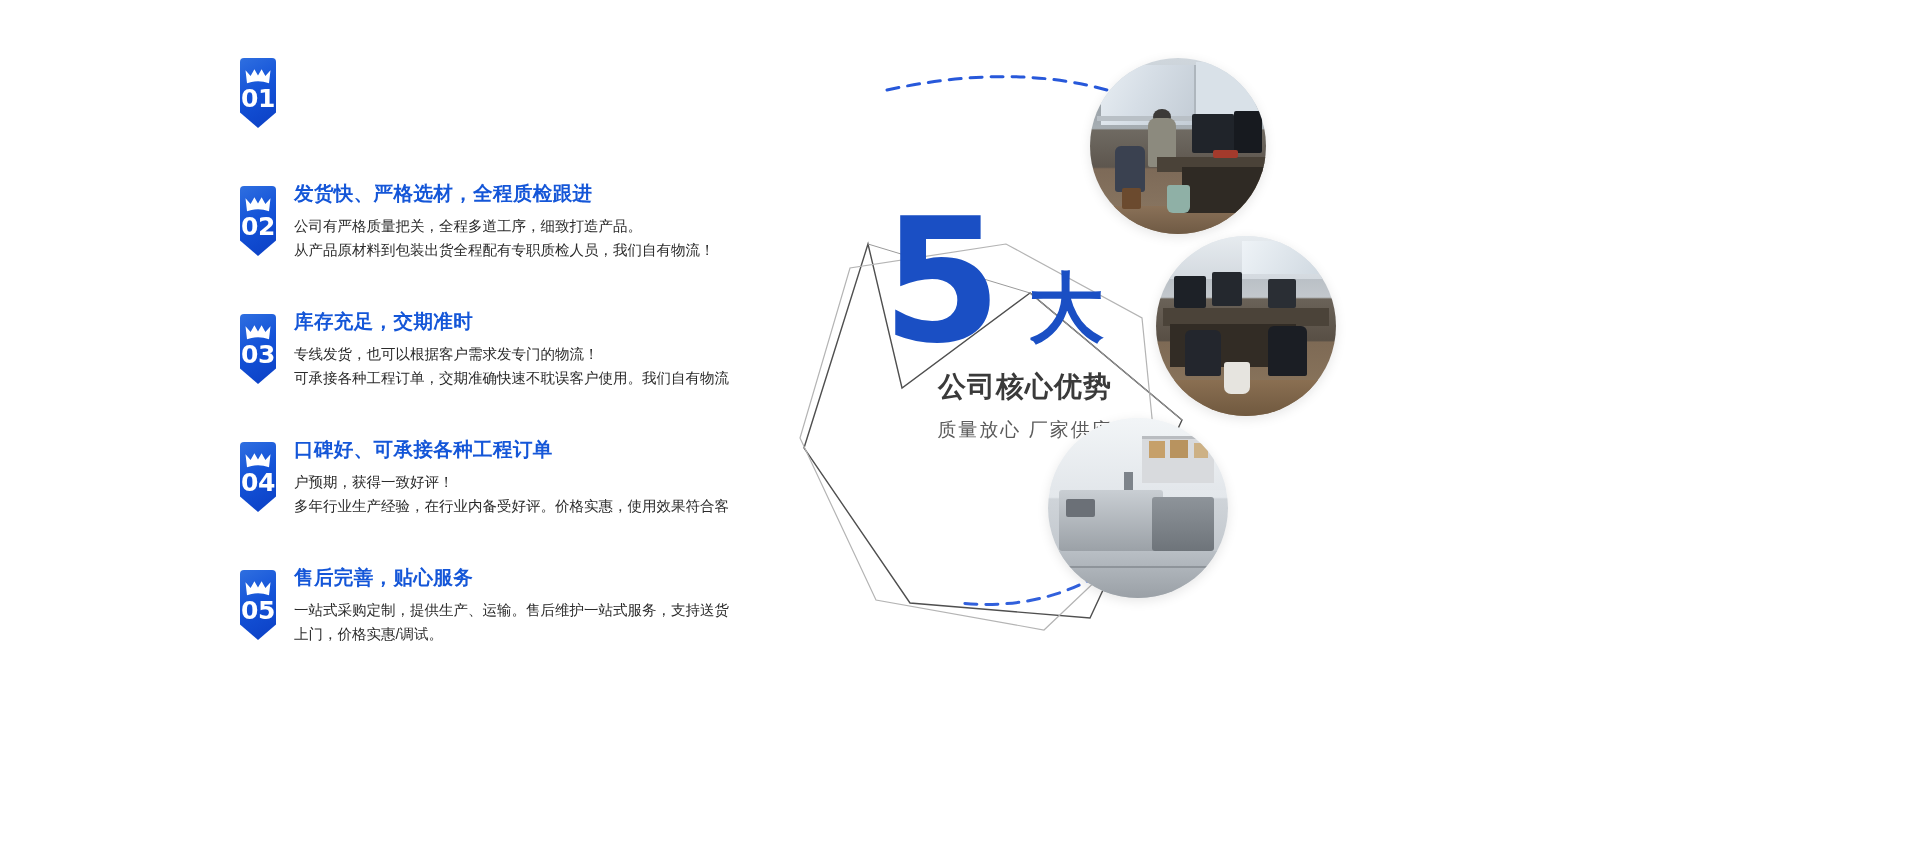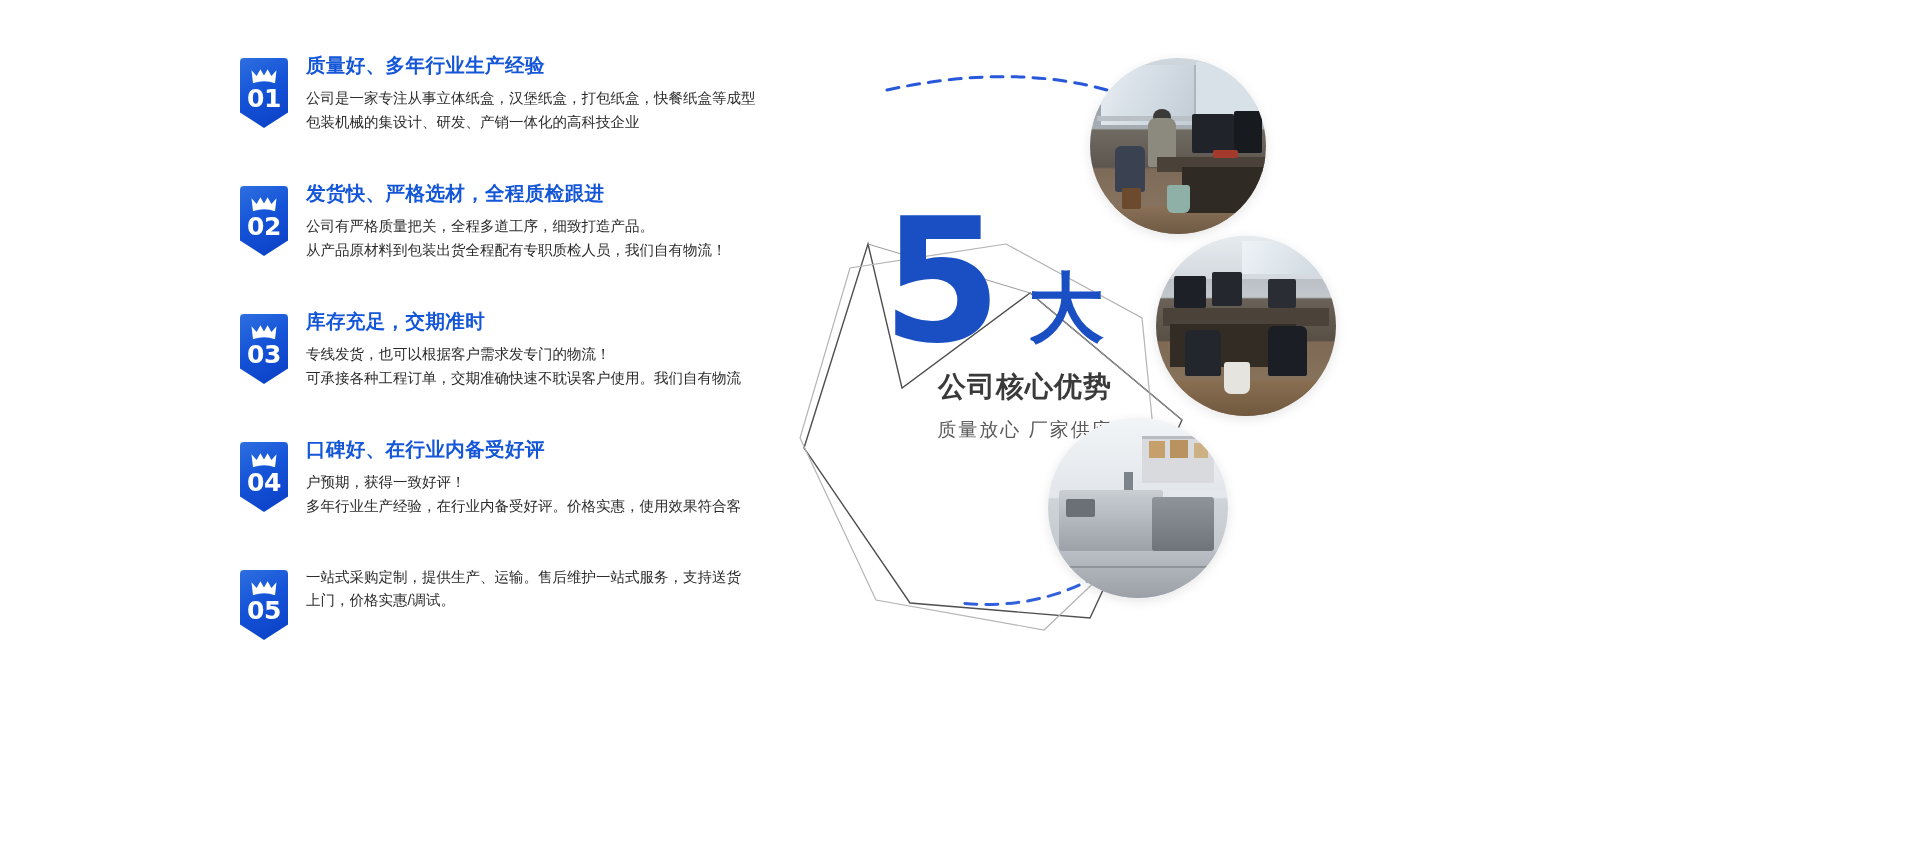--- a/index.html
+++ b/index.html
@@ -26,21 +26,21 @@
     display: flex;
     align-items: flex-start;
     height: 110px;
     margin-bottom: 18px;
   }
   .feature:last-child { margin-bottom: 0; }
 
   .badge {
     position: relative;
     flex: 0 0 auto;
-    width: 48px; height: 70px;
+    width: 36px; height: 70px;
     margin-top: 6px;
     background: linear-gradient(150deg, #2f6fe0 0%, #1453d8 45%, #0b3fc4 100%);
     border-radius: 4px 4px 0 0;
     overflow: hidden;
     clip-path: polygon(0 0, 100% 0, 100% 78%, 50% 100%, 0 78%);
     box-shadow: 0 2px 5px rgba(10,50,160,0.18);
   }
   .badge .crown {
     position: absolute;
     left: 50%; top: 10px;
@@ -241,27 +241,20 @@
   <div id="features">
 
     <div class="feature">
       <div class="badge">
         <svg class="crown" viewBox="0 0 28 18">
           <path d="M1.5 2.2 L6.6 8.0 L10.4 1.3 L14 7.6 L17.6 1.3 L21.4 8.0 L26.5 2.2
                    L25.0 15.2 Q14 11.2 3.0 15.2 Z" fill="#ffffff"></path>
         </svg>
         <div class="num">01</div>
       </div>
-      <div class="ftext">
-        <div class="ftitle">质量好、多年行业生产经验</div>
-        <div class="fdesc">
-          <span class="ln">公司是一家专注从事立体纸盒，汉堡纸盒，打包纸盒，快餐纸盒等成型</span>
-          <span class="ln">包装机械的集设计、研发、产销一体化的高科技企业</span>
-        </div>
-      </div>
     </div>
 
     <div class="feature">
       <div class="badge">
         <svg class="crown" viewBox="0 0 28 18">
           <path d="M1.5 2.2 L6.6 8.0 L10.4 1.3 L14 7.6 L17.6 1.3 L21.4 8.0 L26.5 2.2
                    L25.0 15.2 Q14 11.2 3.0 15.2 Z" fill="#ffffff"></path>
         </svg>
         <div class="num">02</div>
       </div>
@@ -293,37 +286,38 @@
 
     <div class="feature">
       <div class="badge">
         <svg class="crown" viewBox="0 0 28 18">
           <path d="M1.5 2.2 L6.6 8.0 L10.4 1.3 L14 7.6 L17.6 1.3 L21.4 8.0 L26.5 2.2
                    L25.0 15.2 Q14 11.2 3.0 15.2 Z" fill="#ffffff"></path>
         </svg>
         <div class="num">04</div>
       </div>
       <div class="ftext">
-        <div class="ftitle">口碑好、在行业内备受好评</div>
+        <div class="ftitle">口碑好、可承接各种工程订单</div>
         <div class="fdesc">
           <span class="ln">户预期，获得一致好评！</span>
           <span class="ln">多年行业生产经验，在行业内备受好评。价格实惠，使用效果符合客</span>
         </div>
       </div>
     </div>
 
     <div class="feature">
       <div class="badge">
         <svg class="crown" viewBox="0 0 28 18">
           <path d="M1.5 2.2 L6.6 8.0 L10.4 1.3 L14 7.6 L17.6 1.3 L21.4 8.0 L26.5 2.2
                    L25.0 15.2 Q14 11.2 3.0 15.2 Z" fill="#ffffff"></path>
         </svg>
         <div class="num">05</div>
       </div>
       <div class="ftext">
+        <div class="ftitle">售后完善，贴心服务</div>
         <div class="fdesc">
           <span class="ln">一站式采购定制，提供生产、运输。售后维护一站式服务，支持送货</span>
           <span class="ln">上门，价格实惠/调试。</span>
         </div>
       </div>
     </div>
 
   </div>
 
   <div id="hero">

